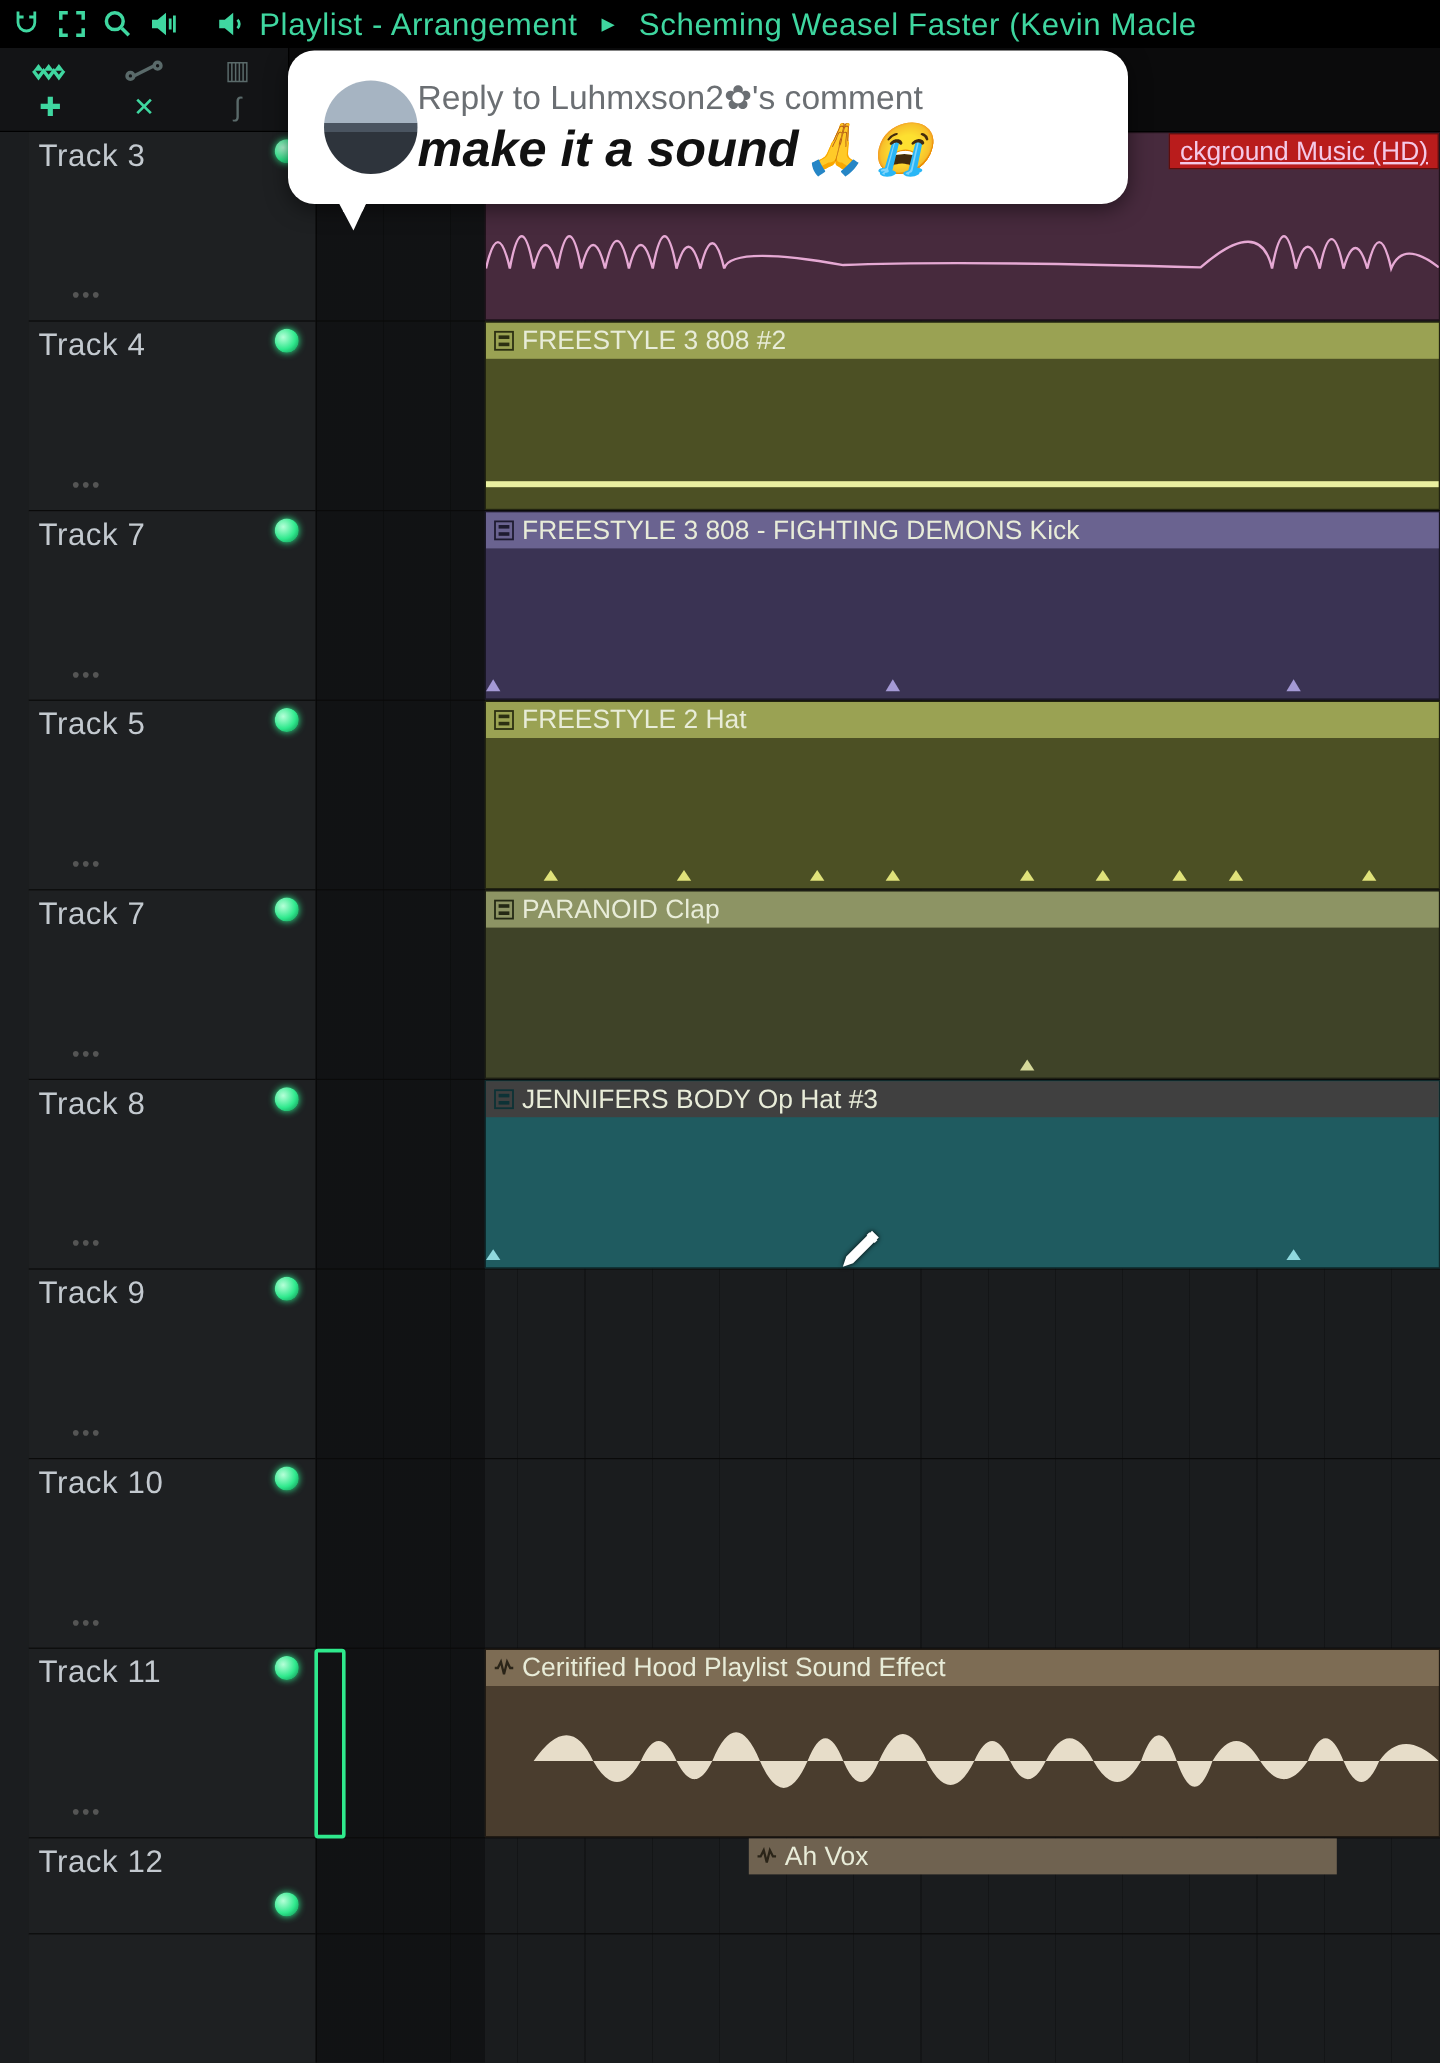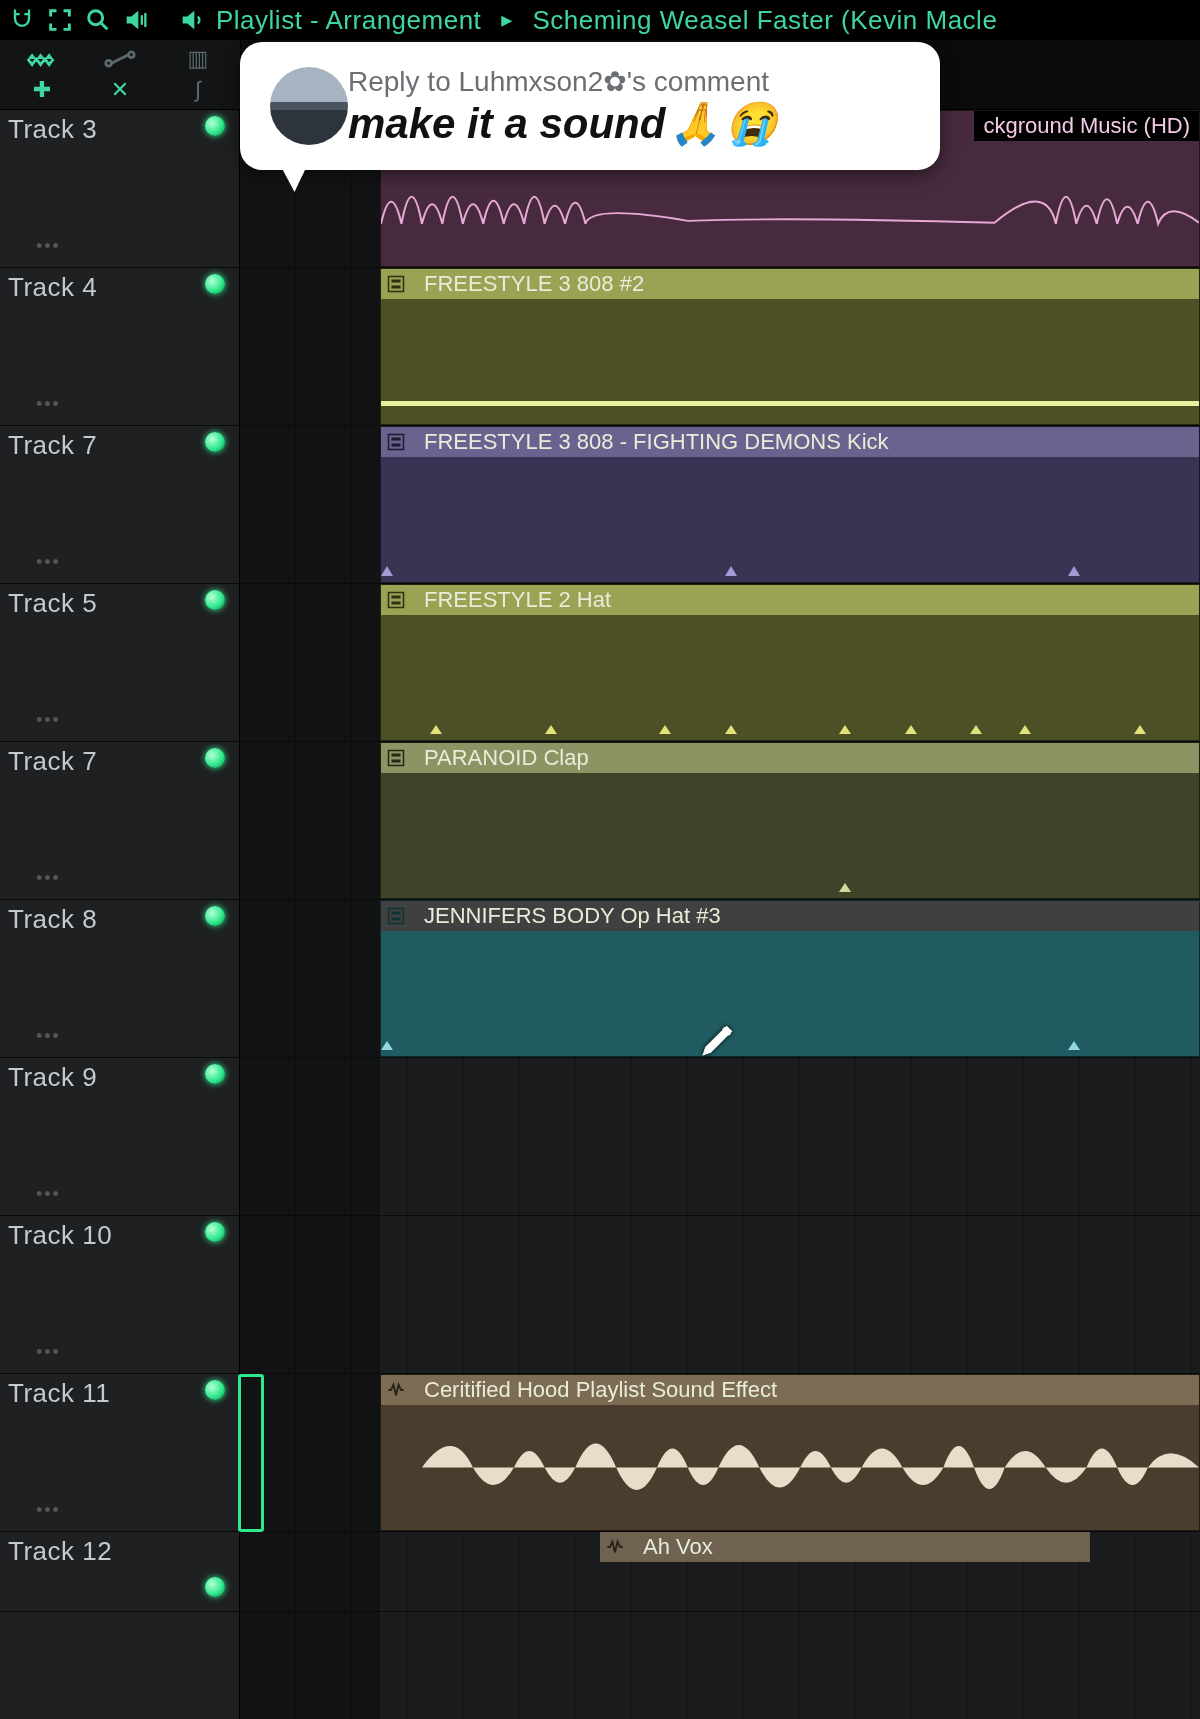--- a/index.html
+++ b/index.html
@@ -21,21 +21,21 @@
     height:70px; background:#131416; border-bottom:1px solid #000; display:flex;
   }
   .subbar-left {
     width:240px; display:grid; grid-template-columns:1fr 1fr 1fr; grid-template-rows:1fr 1fr;
     gap:2px; padding:4px;
   }
   .sb-btn { display:flex; align-items:center; justify-content:center; color:#3fd7a0; font-size:22px;}
   .subbar-right { flex:1; background:#0b0b0c; border-left:1px solid #000;}
   
   
-  .main { display:flex; height:calc(100% - 110px); }
+  .main { display:flex; height:calc(100% - 110px);padding-left:24px; }
   .track-headers {
     width:240px; background:#1e2022; border-right:1px solid #000;
     display:flex; flex-direction:column;
   }
   .track-header {
     height:158px; position:relative; border-bottom:1px solid #0a0a0a;
     display:flex; flex-direction:column; justify-content:flex-start;
     padding:4px 8px;
   }
   .track-name { font-size:26px; color:#c3c9cf; font-weight:400; letter-spacing:.5px; }
@@ -53,21 +53,21 @@
       repeating-linear-gradient(to right, transparent 0, transparent 55px, rgba(0,0,0,.25) 55px, rgba(0,0,0,.25) 56px);
   }
   .track-row {
     height:158px; border-bottom:1px solid #0a0a0a; position:relative;
   }
   .clip {
     position:absolute; left:140px; right:0; top:0; height:100%;
     border:1px solid rgba(0,0,0,.55);
   }
   .clip-header {
-    height:30px; display:flex; align-items:center; gap:19px; padding:0 6px;
+    height:30px; display:flex; align-items:center; gap:6px; padding:0 6px;
     font-size:22px; color:#e8ecd8; font-weight:500;
   }
   .clip-body { height:calc(100% - 30px); position:relative; overflow:hidden;}
   .clip-icon { width:18px; height:18px; display:inline-flex;}
   .clip-icon svg { width:100%; height:100%; }
   
   .midi-notes { position:absolute; left:0; right:0; bottom:6px; height:14px;}
   .note { position:absolute; bottom:0; width:0; height:0; border-left:6px solid transparent;
     border-right:6px solid transparent; }
   
@@ -102,22 +102,23 @@
   }
   
   .cursor-pencil {
     position:absolute; left:700px; top:calc(158px*6 + 70px); z-index:40;
     width:40px; height:40px; transform:rotate(0deg);
   }
   .cursor-pencil svg { width:100%; height:100%; filter: drop-shadow(0 0 2px #000);}
   
   .top-clip-frag {
     position:absolute; right:0; top:0; height:30px; padding:0 8px;
-    background:#000000; color:#f4c9e7; font-size:22px; display:flex; align-items:center;
+    background:#b91c1c; color:#f4c9e7; font-size:22px; display:flex; align-items:center;
     border:1px solid rgba(0,0,0,.5);
+    text-decoration:underline;
   }
 
   .track12-clip{
     position:absolute; left:360px; top:0; width:490px;
   }
 </style>
 </head>
 <body>
 
 <div class="toolbar">

